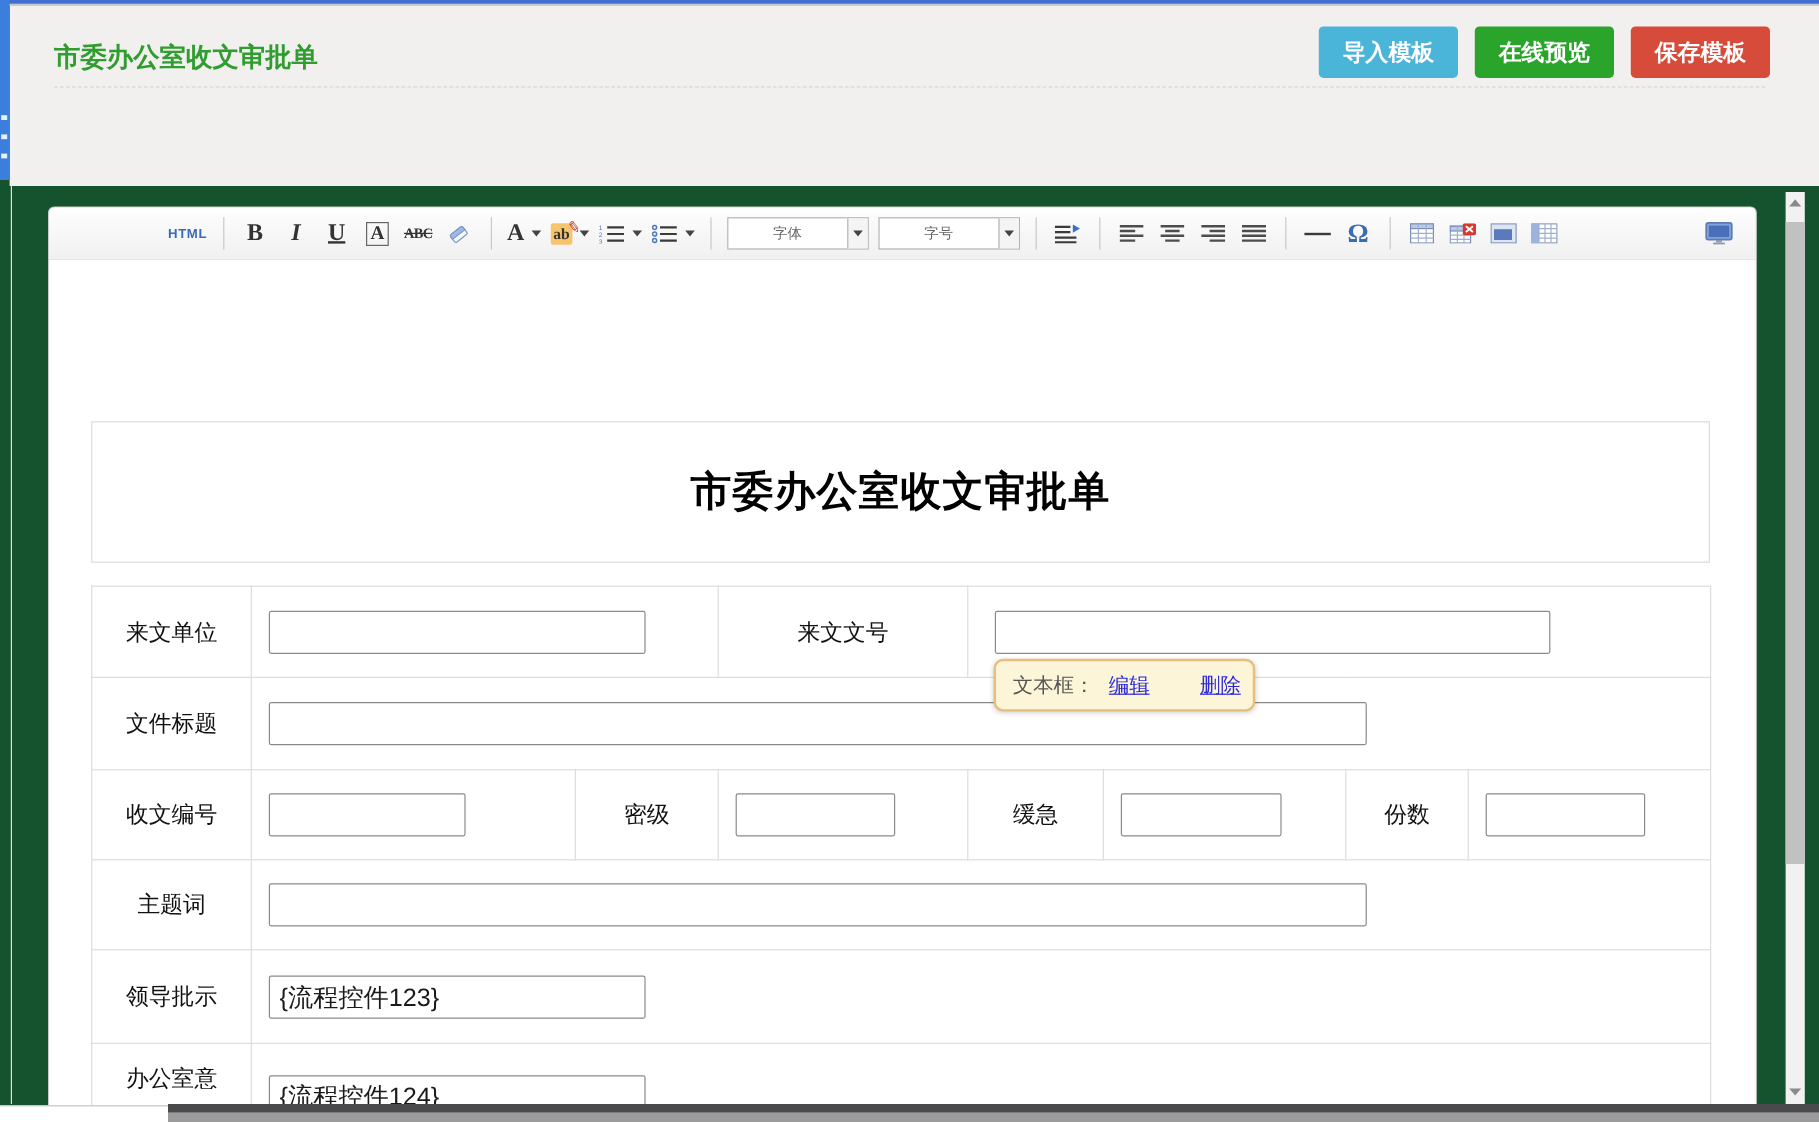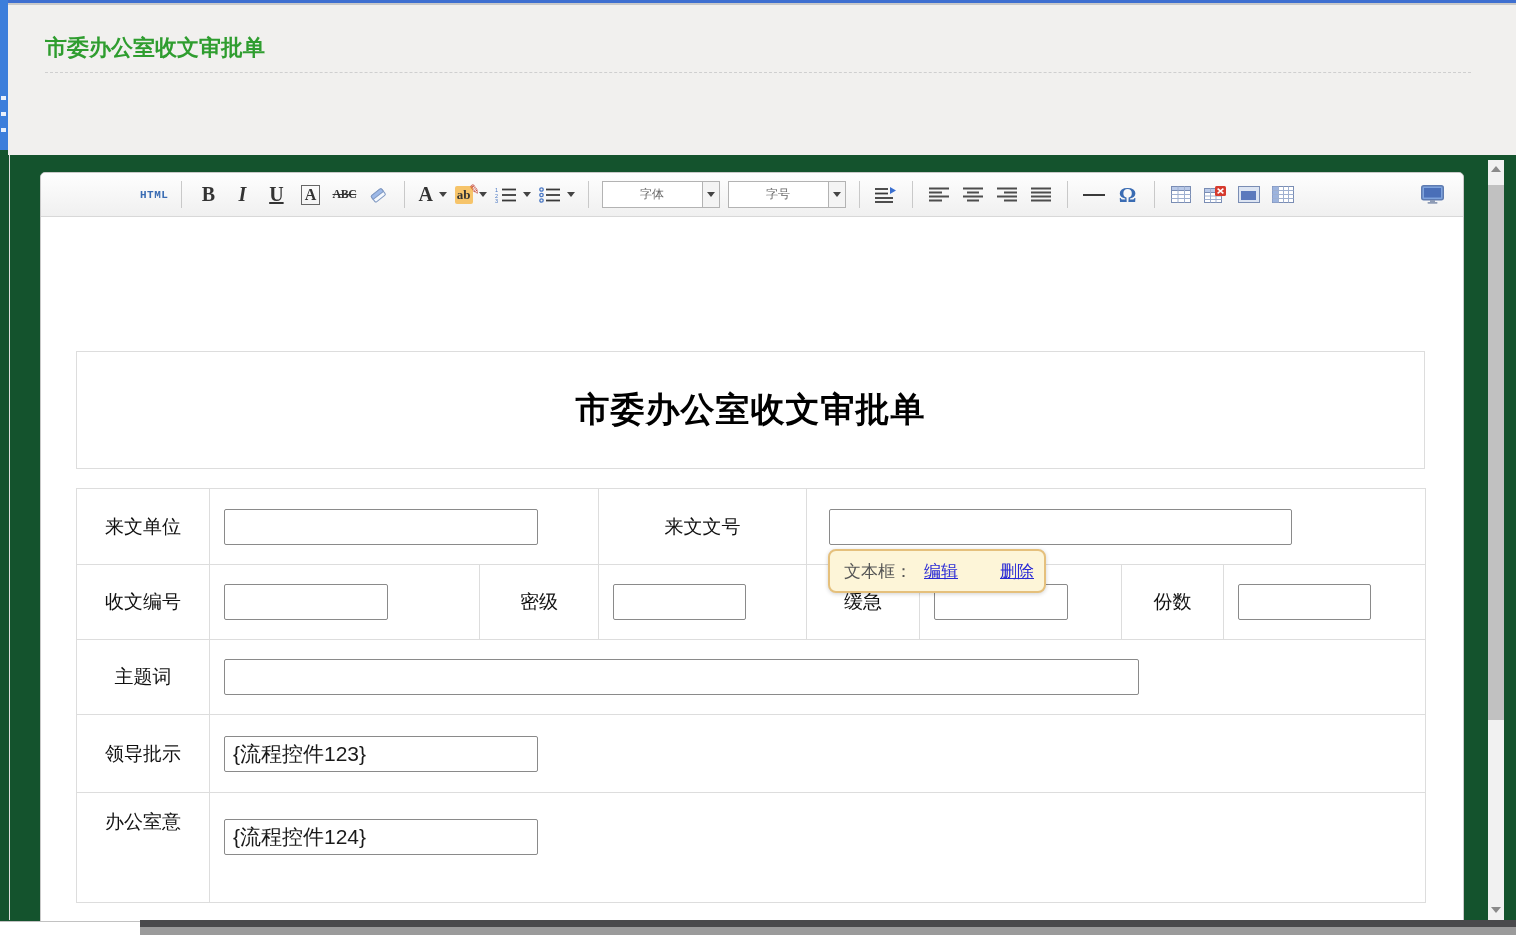--- a/index.html
+++ b/index.html
@@ -32,21 +32,21 @@
   
   .editor { position:absolute; left:40px; top:172px; width:1424px; height:790px;
             background:#fff; border:1px solid #c9c9c9; border-radius:5px 5px 0 0; }
   .toolbar { height:44px; display:flex; align-items:center; padding-left:95px;
              background:linear-gradient(#fefefe,#f0f0f0); border-bottom:1px solid #d8d8d8;
              border-radius:5px 5px 0 0; }
   .tb-sep { width:1px; height:27px; background:#c9c9c9; margin:0 9px; flex:none; }
   .tb-btn { height:30px; min-width:26px; display:flex; align-items:center; justify-content:center;
             margin:0 4px; cursor:pointer; flex:none; }
   .g-html { font-size:11px; font-weight:bold; color:#3a6cb3; letter-spacing:.5px;
-            font-family:Liberation Mono, monospace; }
+            font-family:Liberation Sans, sans-serif; }
   .g-serif { font-family:"Liberation Serif",serif; font-size:20px; font-weight:bold; color:#333; }
   .g-italic { font-style:italic; }
   .g-under { text-decoration:underline; }
   .g-box { border:1px solid #666; padding:0 3px; font-size:16px; line-height:18px; }
   .g-strike { font-size:12px; text-decoration:line-through; letter-spacing:-.5px; }
   .caret { width:0; height:0; border-left:4px solid transparent; border-right:4px solid transparent;
            border-top:5px solid #444; margin-left:6px; flex:none; }
   .hl-wrap { position:relative; display:flex; align-items:center; }
   .hl-ab { background:#f6c46a; font-family:"Liberation Serif",serif; font-weight:bold;
            font-size:13px; color:#333; padding:1px 2px; border-radius:2px; }
@@ -117,20 +117,25 @@
   <div class="top-line2"></div>
   <div class="left-strip">
     <i style="top:96px"></i>
       <i style="top:112px"></i>
       <i style="top:128px"></i>
   </div>
   <div class="edge-line"></div>
 
   <div class="header">
     <div class="page-title">市委办公室收文审批单</div>
+    <div class="actions">
+      <button class="btn btn-import">导入模板</button>
+      <button class="btn btn-preview">在线预览</button>
+      <button class="btn btn-save">保存模板</button>
+    </div>
     <div class="dashed-sep"></div>
   </div>
 
   <div class="editor">
     <div class="toolbar">
 
       <span class="tb-btn">
         <span class="g-html">HTML</span>
       </span>
       <span class="tb-sep"></span>
@@ -344,20 +349,24 @@
             <col style="width:102px">
             <col style="width:202px">
         </colgroup>
         <tbody>
             <tr style="height:76px">
           <td class="lbl">来文单位</td>
           <td class="cin" colspan="2"><input class="inp" style="width: 314px;"></td>
           <td class="lbl">来文文号</td>
           <td class="cin cin-wide" colspan="4"><input class="inp" style="width: 463px;"></td>
         </tr>
+        <tr style="height:77px">
+          <td class="lbl">文件标题</td>
+          <td class="cin" colspan="7"><input class="inp" style="width: 915px;"></td>
+        </tr>
         <tr style="height:75px">
           <td class="lbl">收文编号</td>
           <td class="cin"><input class="inp" style="width: 164px;"></td>
           <td class="lbl">密级</td>
           <td class="cin"><input class="inp" style="width: 133px;"></td>
           <td class="lbl">缓急</td>
           <td class="cin"><input class="inp" style="width: 134px;"></td>
           <td class="lbl">份数</td>
           <td class="cin"><input class="inp" style="width: 133px;"></td>
         </tr>

